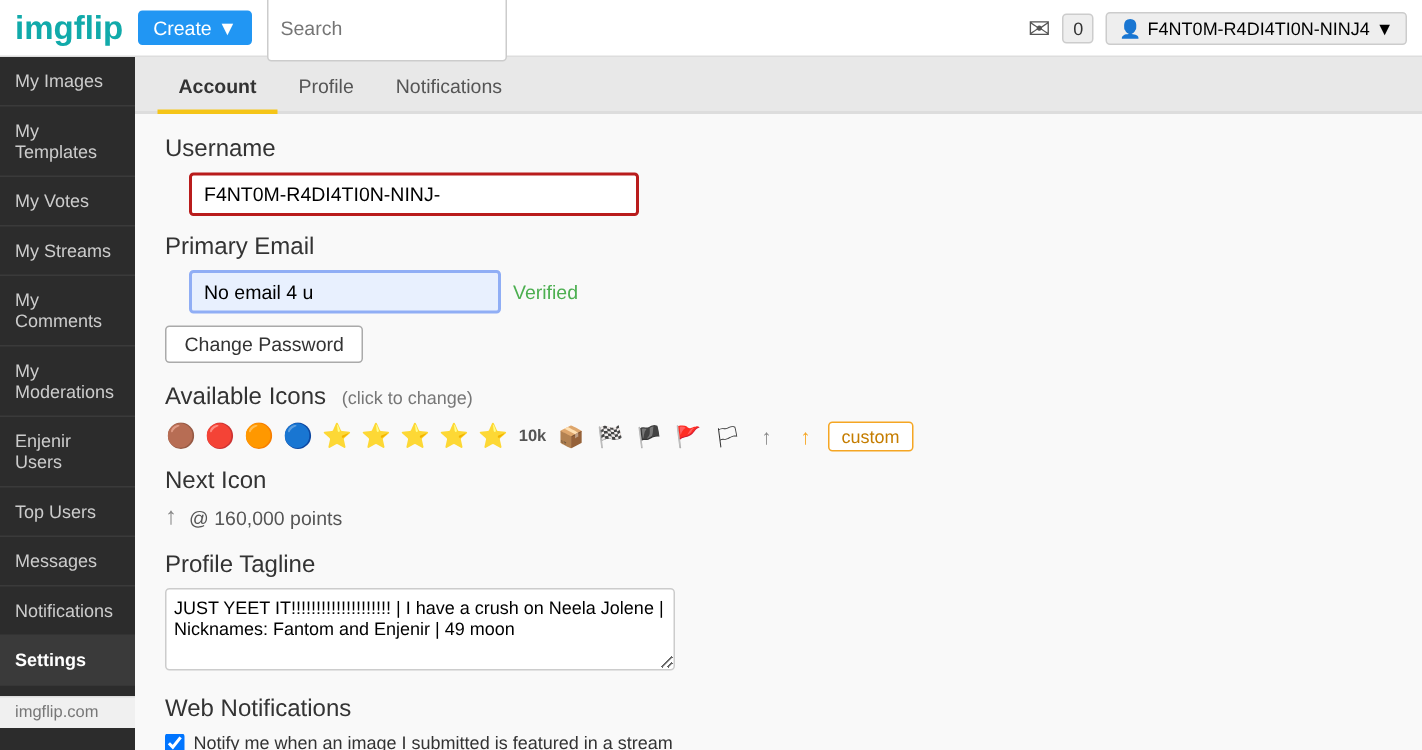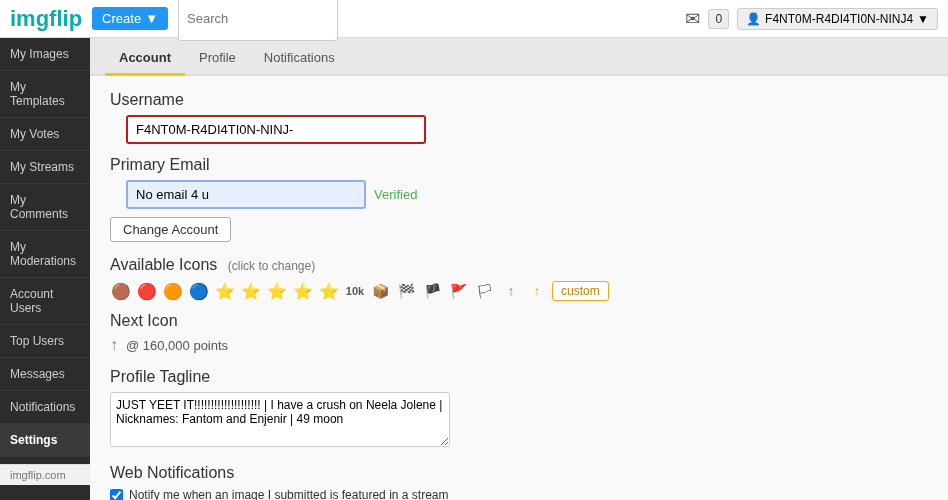--- a/index.html
+++ b/index.html
@@ -153,21 +153,21 @@
       border-radius: 3px;
       padding: 5px 8px;
       font-size: 13px;
       width: 300px;
       background: #fff;
       margin-left: 16px;
     }
     .input-field.email-field {
       background: #e8f0fe;
       border-color: #90aef5;
-      width: 240px;
+      width: 208px;
     }
 
     .verified-badge {
       color: #4caf50;
       font-size: 13px;
       margin-left: 8px;
     }
 
     .email-row {
       display: flex;
@@ -300,21 +300,21 @@
 <div class="layout">
 
   <nav class="sidebar">
 
     <a class="sidebar-item">My Images</a>
     <a class="sidebar-item">My Templates</a>
     <a class="sidebar-item">My Votes</a>
     <a class="sidebar-item">My Streams</a>
     <a class="sidebar-item">My Comments</a>
     <a class="sidebar-item">My Moderations</a>
-    <a class="sidebar-item">Account Users</a>
+    <a class="sidebar-item">Enjenir Users</a>
     <a class="sidebar-item">Top Users</a>
     <a class="sidebar-item">Messages</a>
     <a class="sidebar-item">Notifications</a>
     <a class="sidebar-item active">Settings</a>
     <div class="bottom-bar">imgflip.com</div>
   </nav>
 
   <div class="main-content">
 
     <div class="tab-bar">
@@ -329,21 +329,21 @@
         <div class="section-label">Username</div>
         <input class="input-field" type="text" value="F4NT0M-R4DI4TI0N-NINJ-" style="">
       </div>
 
       <div style="margin-top:12px;">
         <div class="section-label">Primary Email</div>
         <div class="email-row">
           <input class="input-field email-field" type="text" value="No email 4 u" style="">
           <span class="verified-badge">Verified</span>
         </div>
-        <button class="change-password-btn">Change Account</button>
+        <button class="change-password-btn">Change Password</button>
       </div>
 
       <div style="margin-top:14px;">
         <div class="available-icons-header">
           <span>Available Icons</span>
           <span class="click-to-change">(click to change)</span>
         </div>
         <div class="icons-row">
           <span class="icon-item">🟤</span>
           <span class="icon-item">🔴</span>

